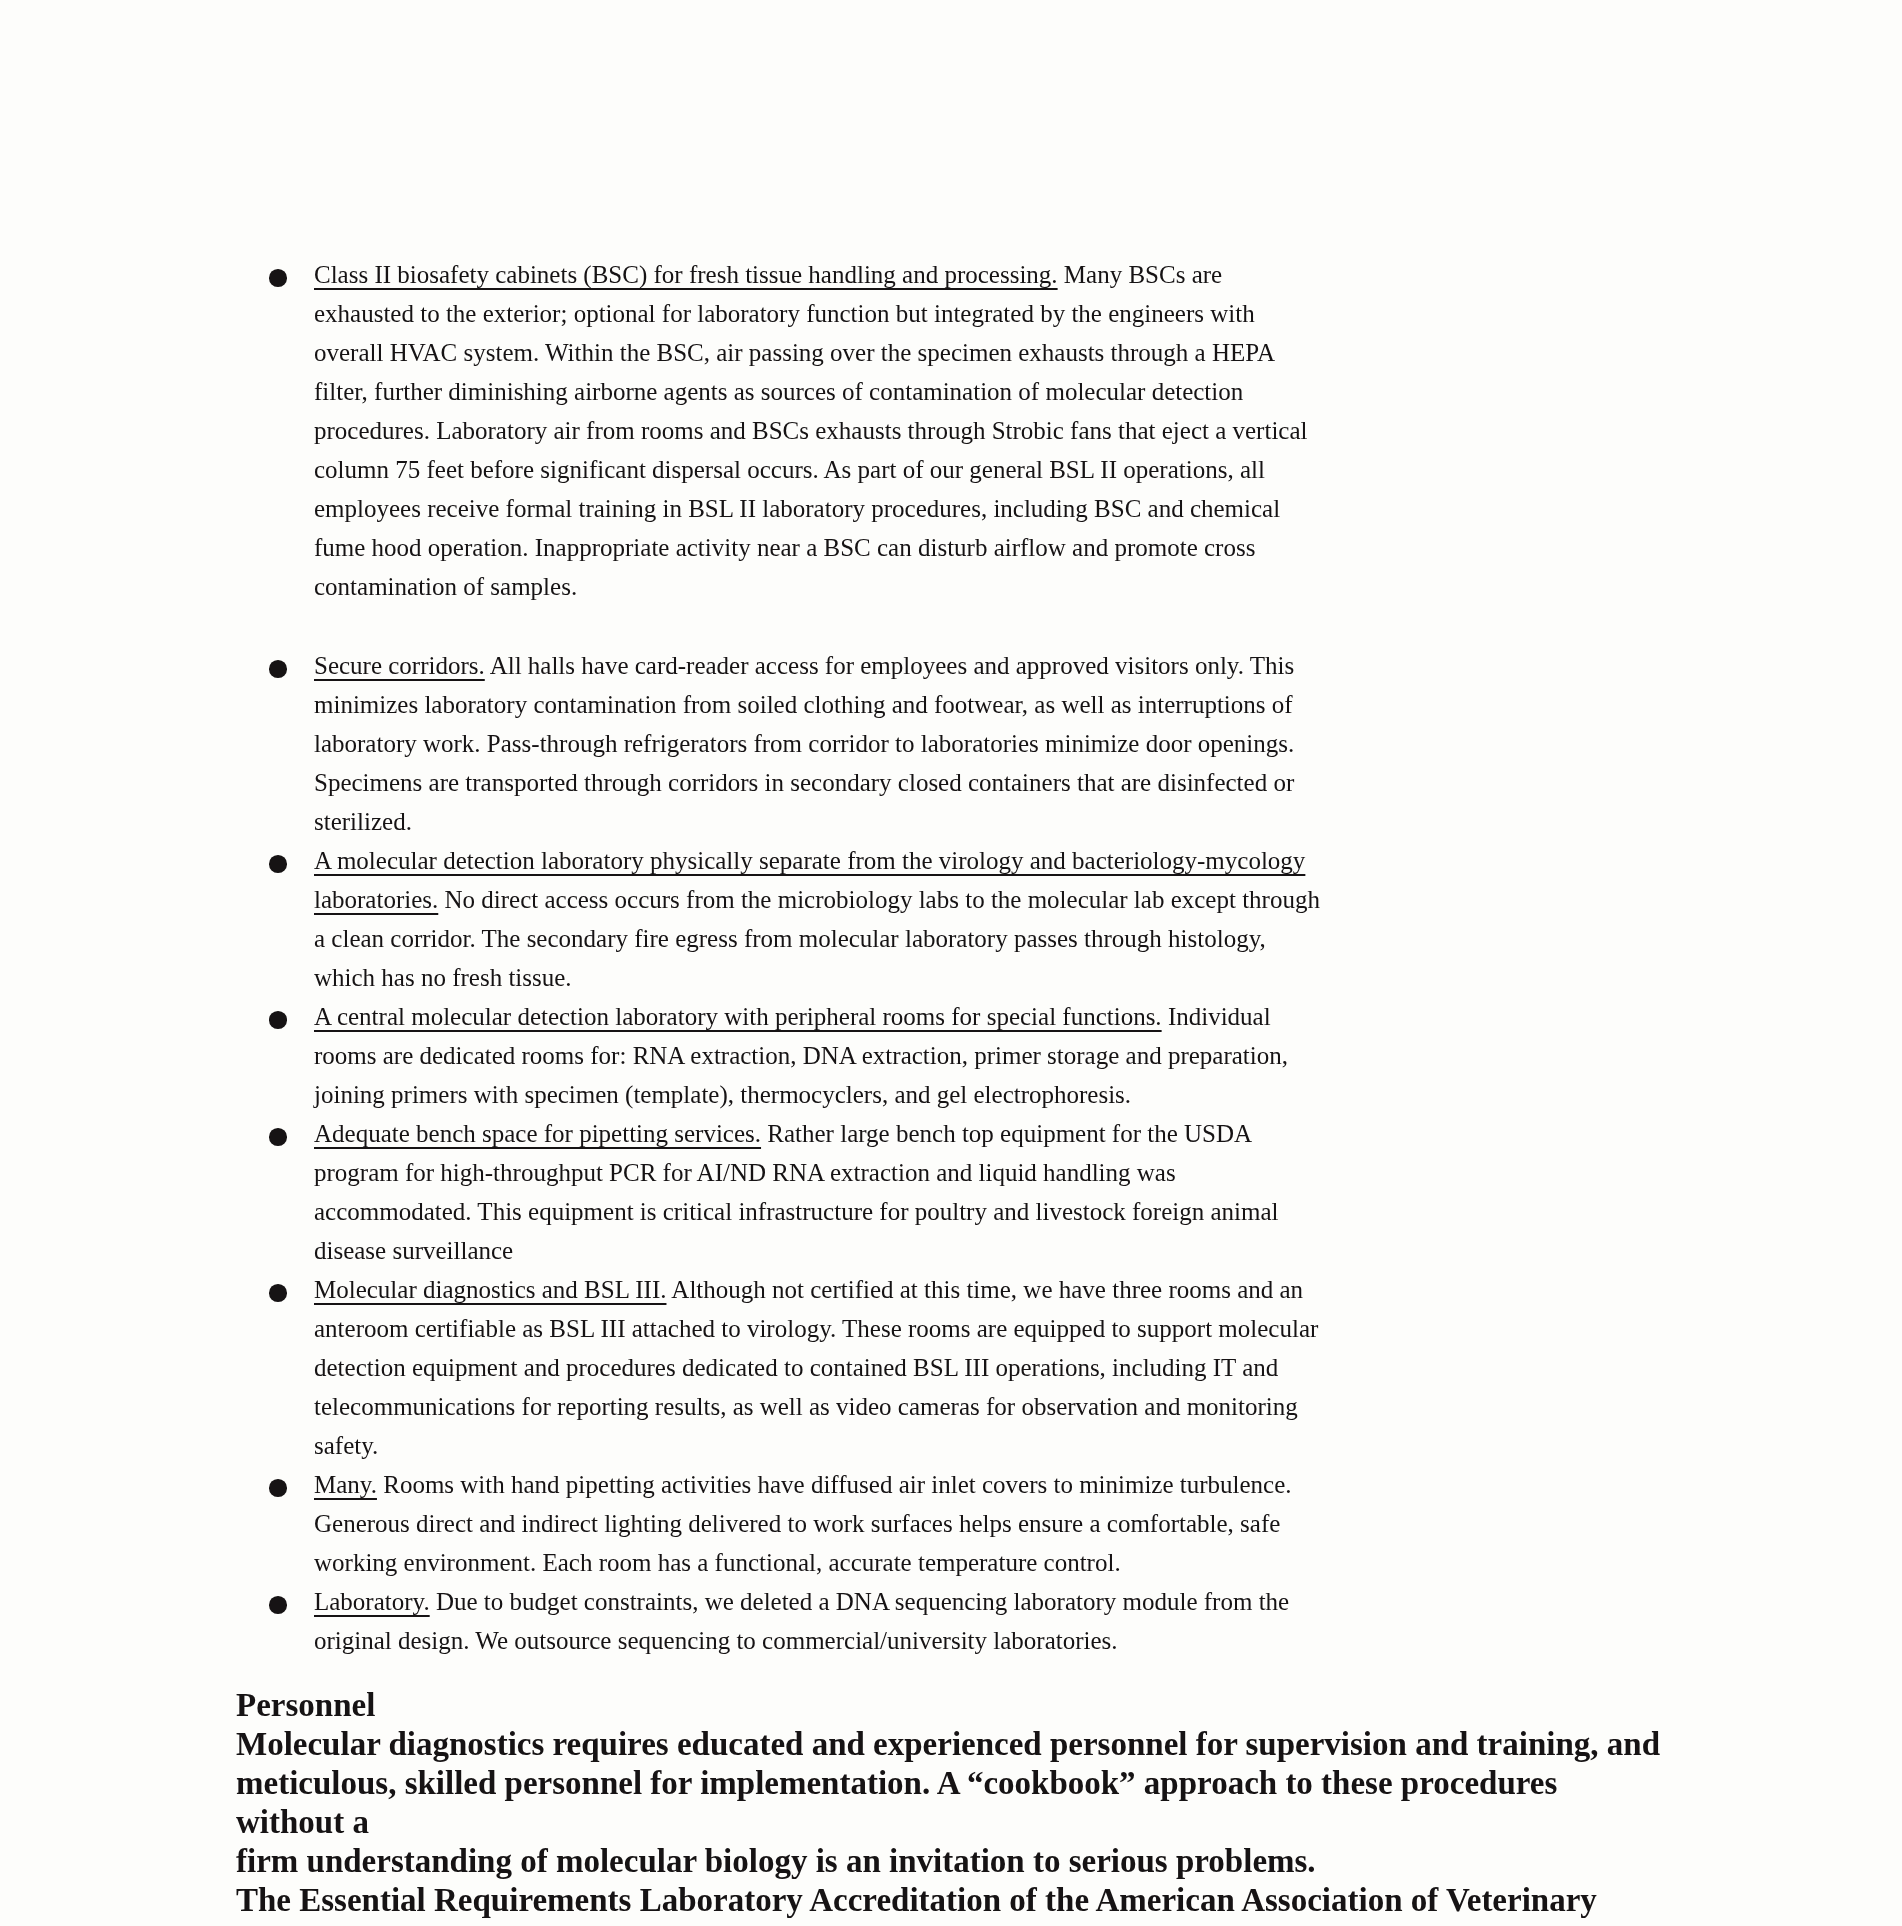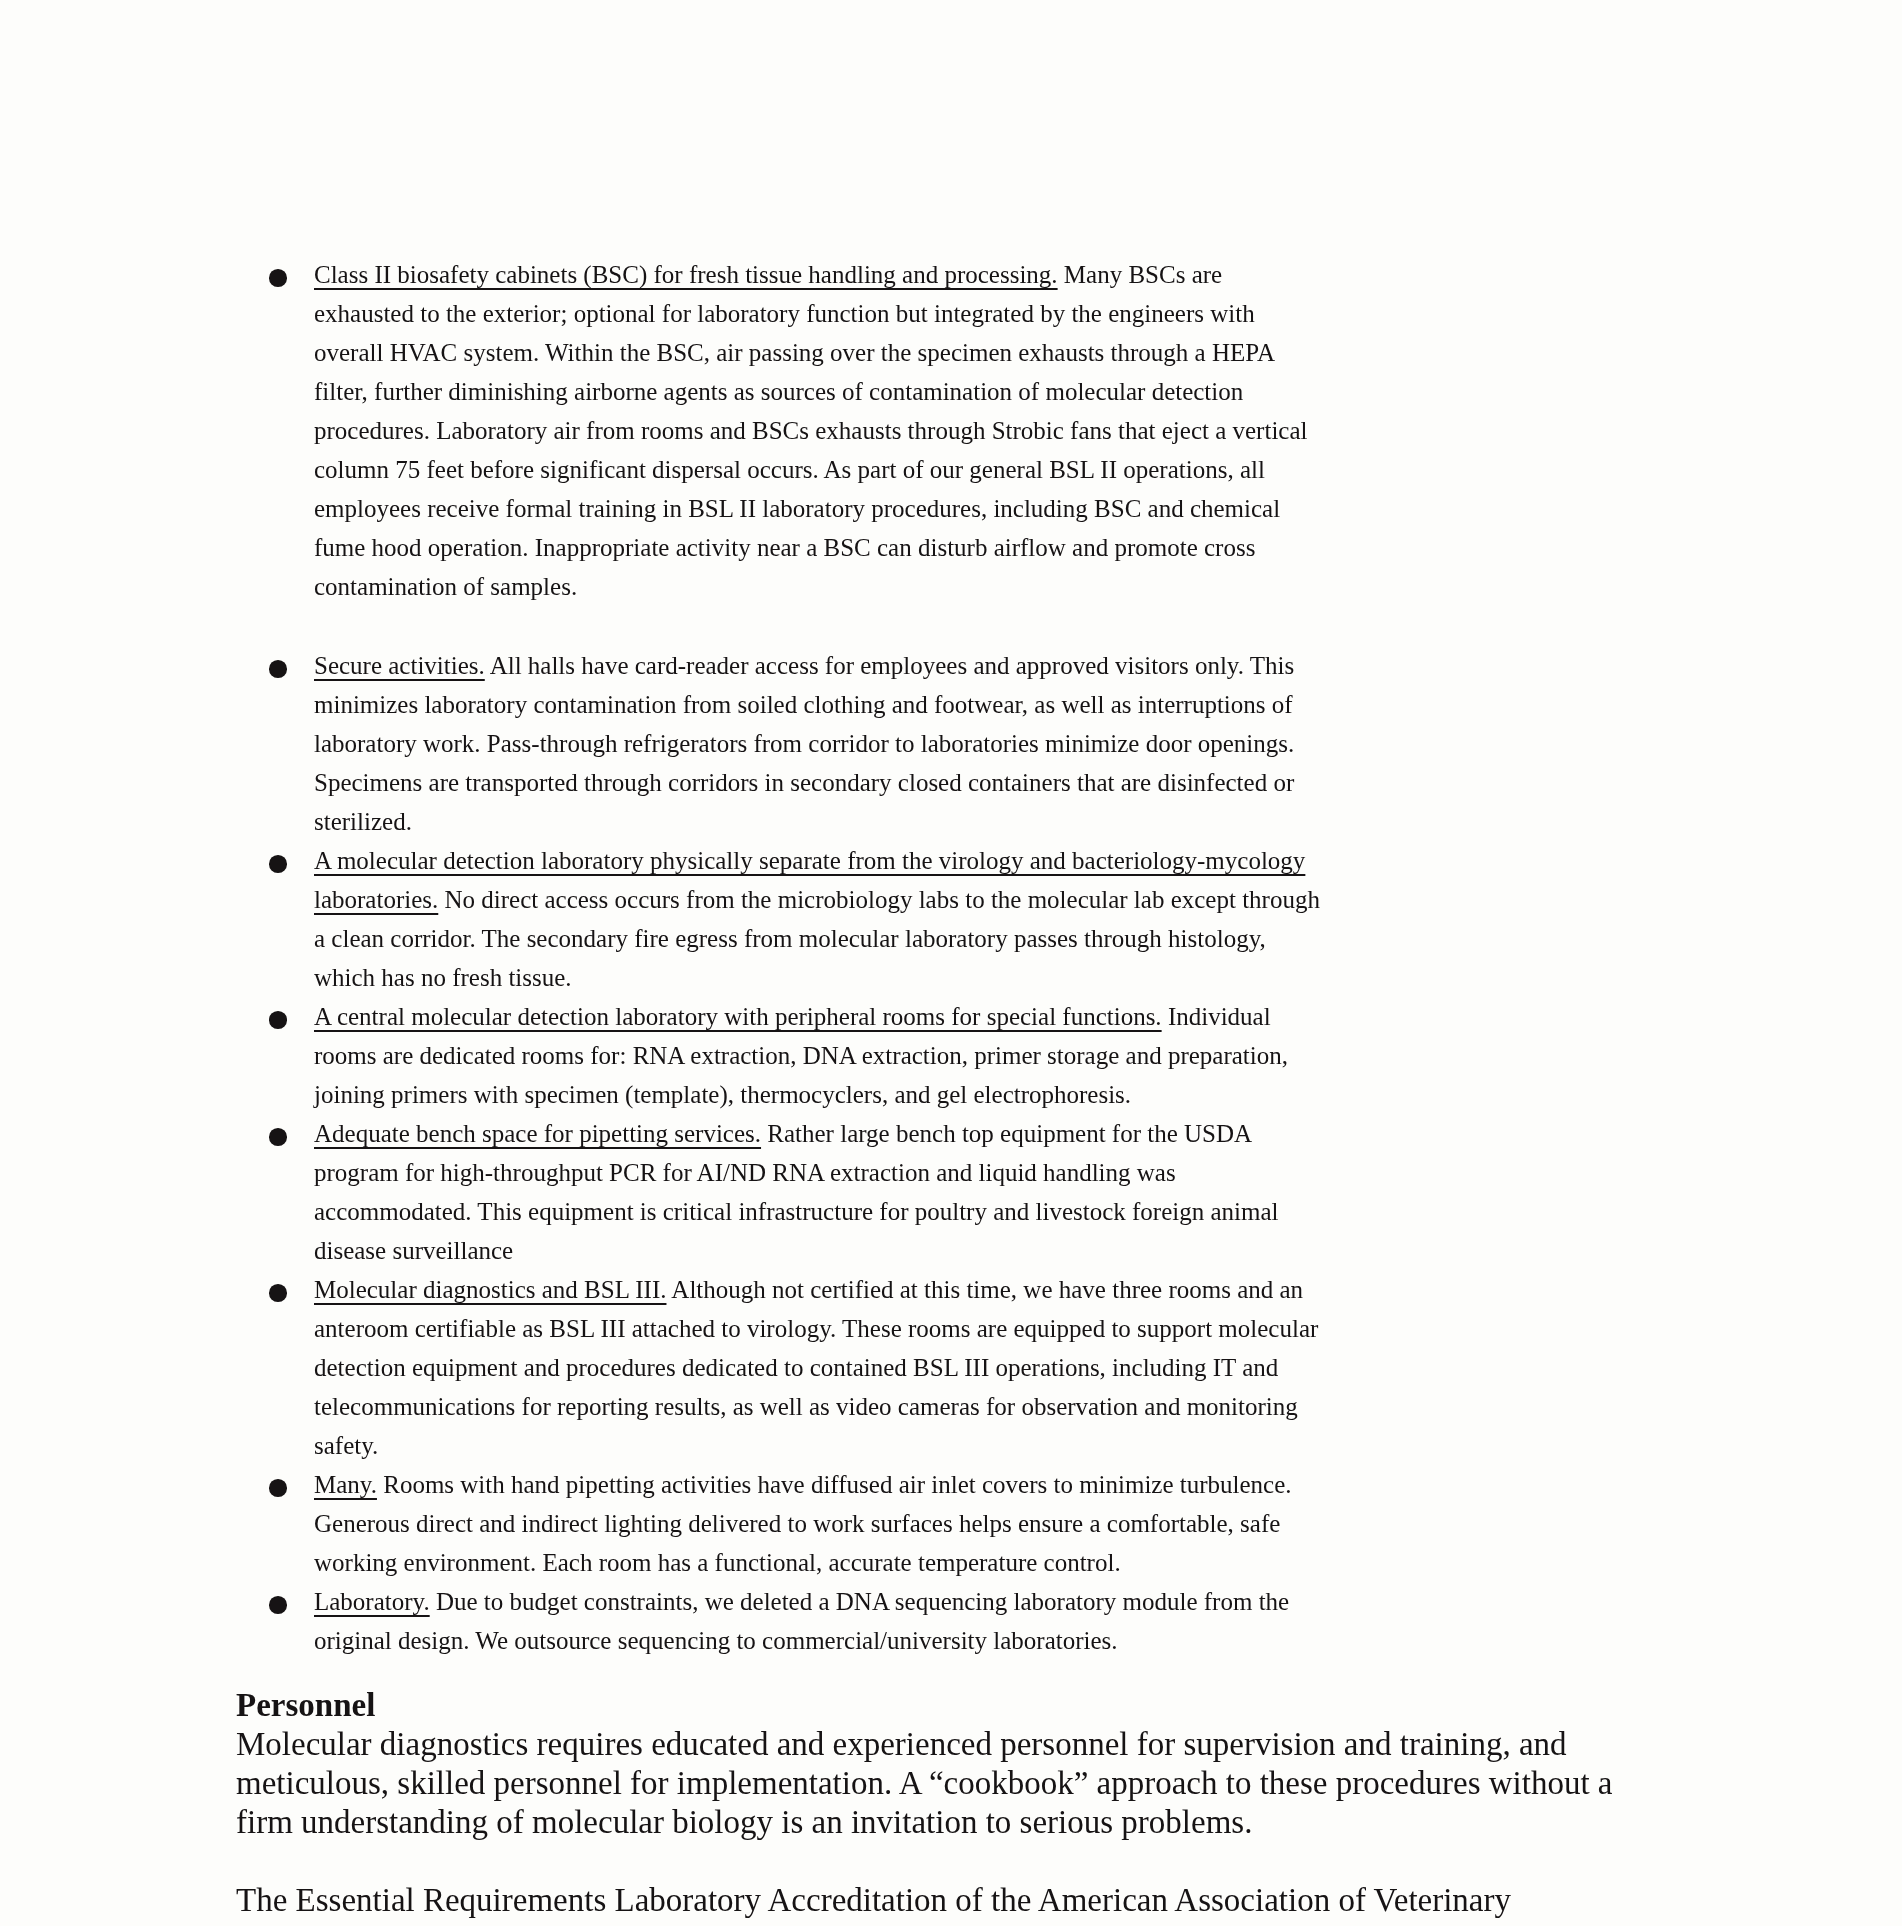--- a/index.html
+++ b/index.html
@@ -13,21 +13,21 @@
   .bullet-dot {
     position:absolute; left:269px; width:17.7px; height:17.7px; border-radius:50%; background:#161314; top:14px;
   }
   .bullet-text {
     margin-left:314px; width:1348px; font-size:25px; line-height:39px; white-space:pre-line;
   }
   .u { text-decoration:underline; text-decoration-thickness:1.9px; text-underline-offset:4.6px; }
   .section-heading {
     position:absolute; left:236px; top:1686px; font-size:33px; font-weight:bold; line-height:39px; margin:0;
   }
-  .para { position:absolute; left:236px; width:1425px; font-size:33px; line-height:39px; white-space:pre-line; margin:0; }
+  .para { position:absolute; left:236px; width:1425px; font-size:33px; line-height:39px; white-space:pre-line; margin:0;font-weight:bold; }
   .para1 { top:1725px; }
   .para2 { top:1881px; }
 </style>
 </head>
 <body>
 
 <div class="page">
   <ul class="bullets">
     <li class="bullet-item" style="height:391px">
       <span class="bullet-dot"></span>
@@ -36,21 +36,21 @@
 overall HVAC system. Within the BSC, air passing over the specimen exhausts through a HEPA
 filter, further diminishing airborne agents as sources of contamination of molecular detection
 procedures. Laboratory air from rooms and BSCs exhausts through Strobic fans that eject a vertical
 column 75 feet before significant dispersal occurs.  As part of our general BSL II operations, all
 employees receive formal training in BSL II laboratory procedures, including BSC and chemical
 fume hood operation. Inappropriate activity near a BSC can disturb airflow and promote cross
 contamination of samples.</span></div>
     </li>
     <li class="bullet-item" style="height:195px">
       <span class="bullet-dot"></span>
-      <div class="bullet-text"><span class="u">Secure activities.</span><span> All halls have card-reader access for employees and approved visitors only. This
+      <div class="bullet-text"><span class="u">Secure corridors.</span><span> All halls have card-reader access for employees and approved visitors only. This
 minimizes laboratory contamination from soiled clothing and footwear, as well as interruptions of
 laboratory work. Pass-through refrigerators from corridor to laboratories minimize door openings.
 Specimens are transported through corridors in secondary closed containers that are disinfected or
 sterilized.</span></div>
     </li>
     <li class="bullet-item" style="height:156px">
       <span class="bullet-dot"></span>
       <div class="bullet-text"><span class="u">A molecular detection laboratory physically separate from the virology and bacteriology-mycology
 laboratories.</span><span> No direct access occurs from the microbiology labs to the molecular lab except through
 a clean corridor. The secondary fire egress from molecular laboratory passes through histology,

